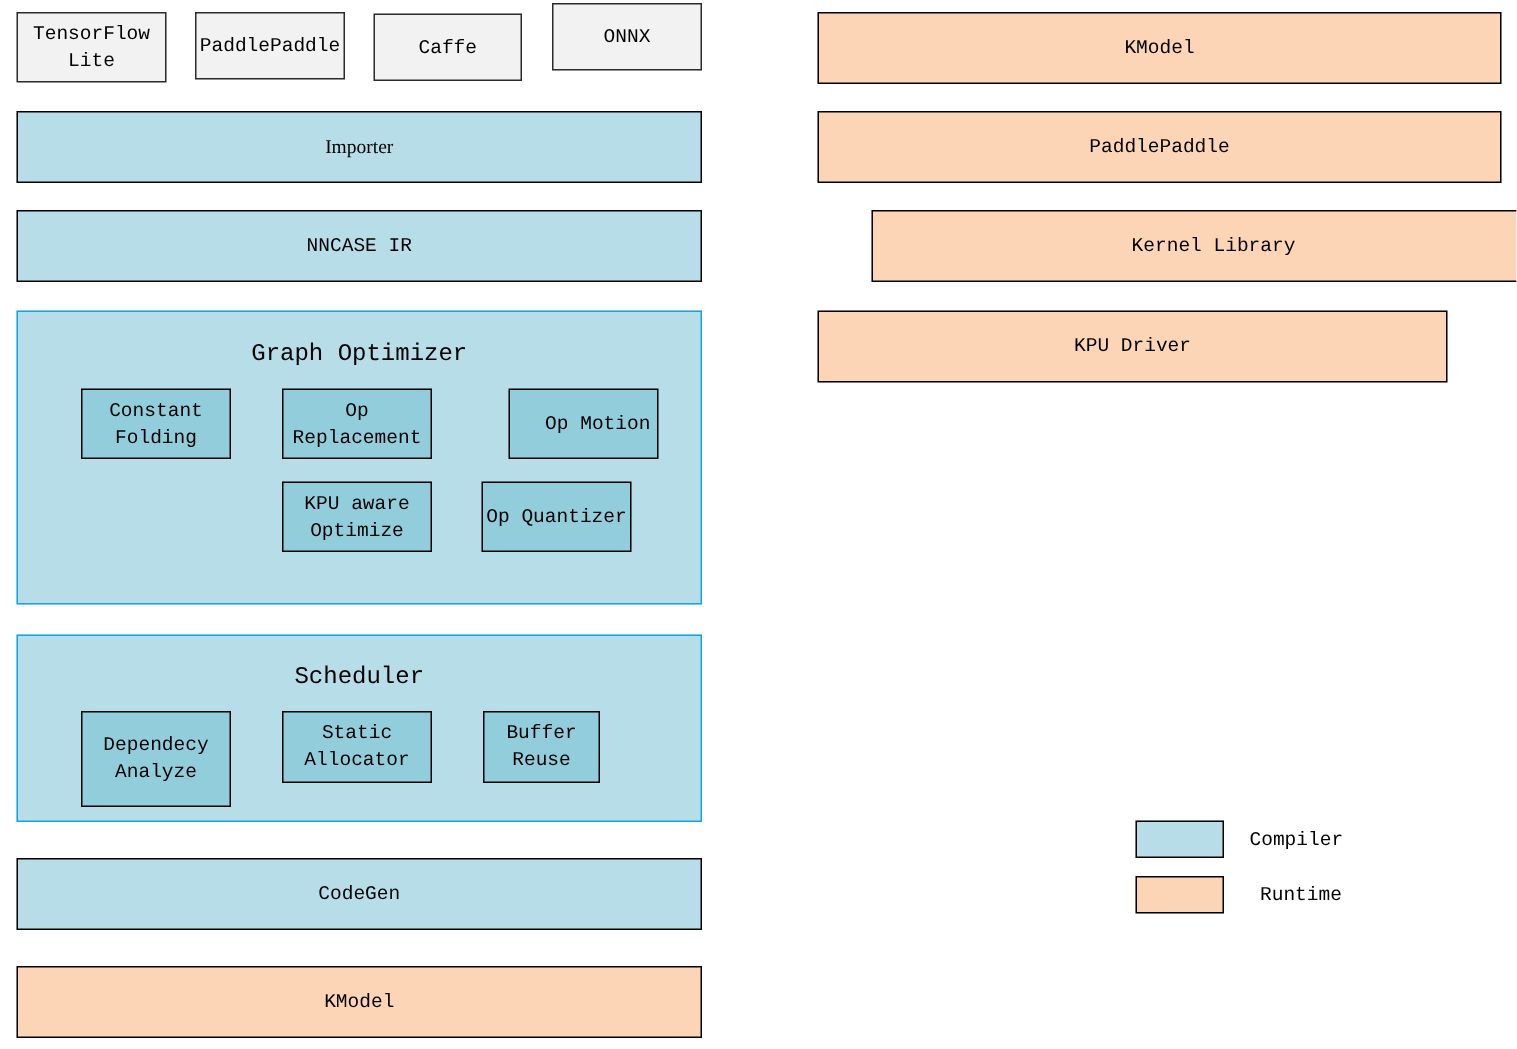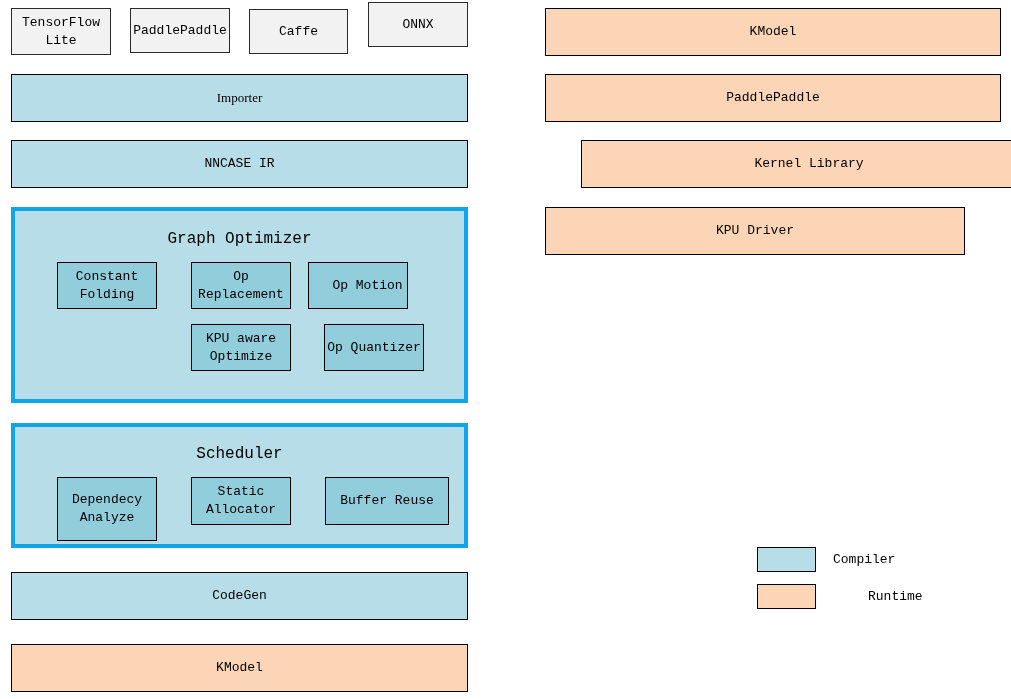--- a/index.html
+++ b/index.html
@@ -33,21 +33,21 @@
   }
   .compiler-bar {
     background: var(--compiler-light, #b6dde8);
   }
   .runtime-bar {
     background: var(--runtime-fill, #fbd5b5);
   }
   .container-box {
     position: absolute;
     box-sizing: border-box;
-    border: 4px solid #0ea5e9;
+    border: 1px solid #0ea5e9;
     background: var(--compiler-light, #b6dde8);
   }
   .container-title {
     position: absolute;
     left: 0;
     width: 100%;
     text-align: center;
     font-size: 16px;
   }
   .pass {
@@ -98,40 +98,40 @@
   </div>
 
   <div class="container-box" style="left:11px; top:207px; width:457px; height:196px;">
     <div class="container-title" style="top:19px;">Graph Optimizer</div>
     <div class="box pass" style="left:42px; top:51px;">
       <span>Constant Folding</span>
     </div>
     <div class="box pass" style="left:176px; top:51px;">
       <span>Op Replacement</span>
     </div>
-    <div class="box pass" style="left:293px; top:51px;padding-left:21px;">
+    <div class="box pass" style="left:327px; top:51px;padding-left:21px;">
       <span>Op Motion</span>
     </div>
     <div class="box pass" style="left:176px; top:113px;">
       <span>KPU aware Optimize</span>
     </div>
     <div class="box pass" style="left:309px; top:113px;">
       <span>Op Quantizer</span>
     </div>
   </div>
 
   <div class="container-box" style="left:11px; top:423px; width:457px; height:125px;">
     <div class="container-title" style="top:18px;">Scheduler</div>
     <div class="box pass" style="left:42px; top:50px; height:64px;">
       <span>Dependecy Analyze</span>
     </div>
     <div class="box pass" style="left:176px; top:50px; height:48px;">
       <span>Static Allocator</span>
     </div>
-    <div class="box pass" style="left:310px; top:50px; width:124px; height:48px;">
+    <div class="box pass" style="left:310px; top:50px; width:78px; height:48px;">
       <span>Buffer Reuse</span>
     </div>
   </div>
 
   <div class="box compiler-bar" style="left:11px; top:572px; width:457px; height:48px;">
     <span>CodeGen</span>
   </div>
 
   <div class="box runtime-bar" style="left:11px; top:644px; width:457px; height:48px;">
     <span>KModel</span>
@@ -147,15 +147,15 @@
     <span>Kernel Library</span>
   </div>
   <div class="box runtime-bar" style="left:545px; top:207px; width:420px; height:48px;">
     <span>KPU Driver</span>
   </div>
 
   <div class="legend-swatch compiler-bar" style="left:757px; top:547px;"></div>
   <div class="legend-label" style="left:833px; top:547px;">Compiler</div>
 
   <div class="legend-swatch runtime-bar" style="left:757px; top:584px;"></div>
-  <div class="legend-label" style="left:840px; top:584px;margin-left:28px;">Runtime</div>
+  <div class="legend-label" style="left:840px; top:584px;">Runtime</div>
 
 </div>
 
 </body></html>

